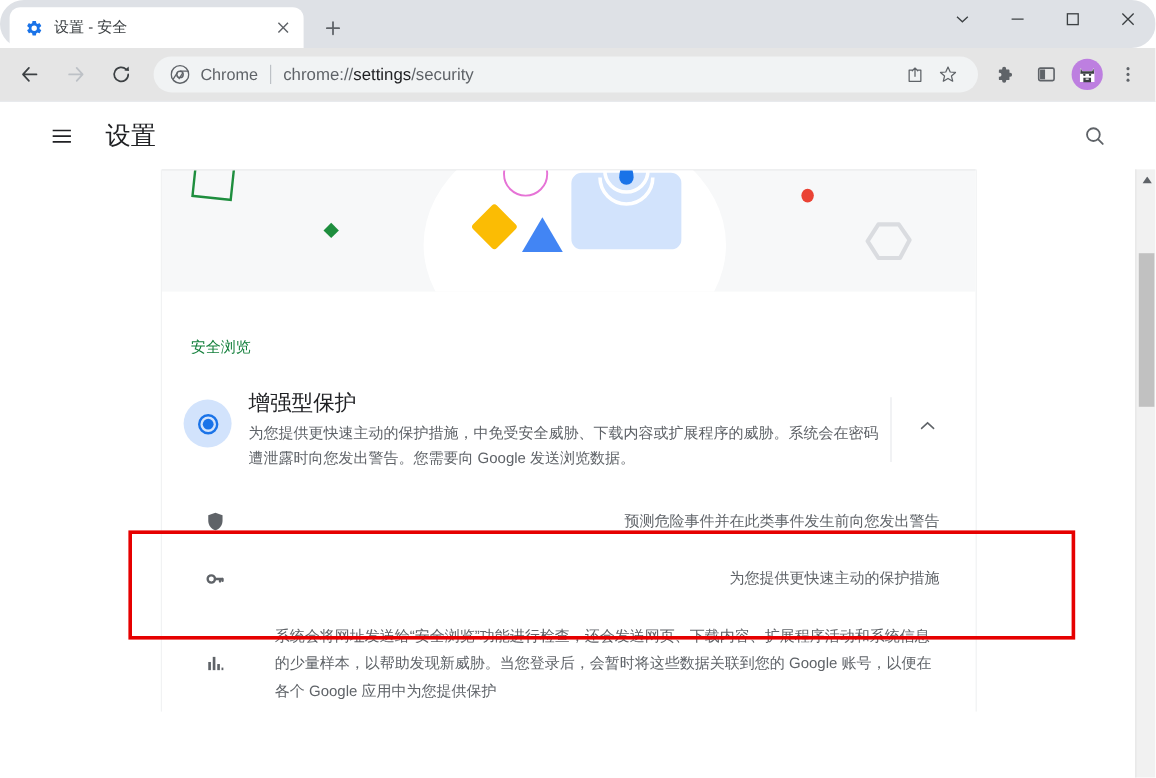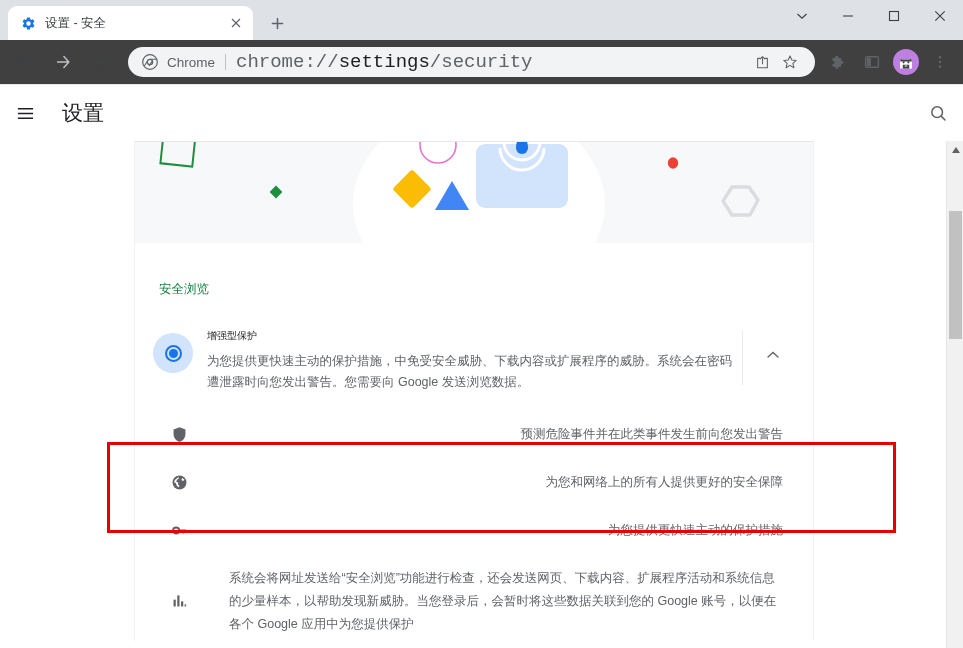--- a/index.html
+++ b/index.html
@@ -10,20 +10,21 @@
     background: #ffffff;
   }
 
   
   .tabstrip {
     position: relative;
     height: 40px;
     background: #dee1e6;
     display: flex;
     align-items: flex-end;
+    border-radius: 20px;
   }
   .tab {
     position: relative;
     margin-left: 8px;
     width: 245px;
     height: 34px;
     background: #ffffff;
     border-radius: 9px 9px 0 0;
     display: flex;
     align-items: center;
@@ -64,21 +65,21 @@
     align-items: center;
   }
   .winbtn {
     width: 46px; height: 32px;
     display: flex; align-items: center; justify-content: center;
   }
 
   
   .toolbar {
     height: 45px;
-    background: #404040;
+    background: #e5e5e5;
     display: flex;
     align-items: center;
     padding: 12px 6px;
     border-bottom: 1px solid #e8eaed;
   }
   .navbtn {
     width: 32px; height: 32px;
     margin: 0 3px;
     display: flex; align-items: center; justify-content: center;
     border-radius: 50%;
@@ -104,25 +105,24 @@
     color: #5f6368;
     margin-left: 9px;
   }
   .omni-divider {
     width: 1px; height: 16px;
     background: #bdc1c6;
     margin: 0 10px;
     flex: 0 0 1px;
   }
   .omni-url {
-    font-size: 19px;
+    font-size: 14px;
     color: #5f6368;
     white-space: nowrap;
     flex: 1;
-    font-family: Liberation Mono, monospace;
   }
   .omni-url b { color: #202124; font-weight: 500; }
   .omni-right {
     display: flex;
     align-items: center;
     margin-left: auto;
     flex: 0 0 auto;
   }
   .omni-icon {
     width: 26px; height: 26px;
@@ -144,21 +144,21 @@
     display: flex; align-items: center; justify-content: center;
     overflow: hidden;
   }
 
   
   .s-header {
     height: 56px;
     background: #ffffff;
     display: flex;
     align-items: center;
-    padding: 0 8px;
+    padding: 0 34px;
     text-align: center;
   }
   .hamburger {
     width: 34px; height: 34px;
     display: flex; align-items: center; justify-content: center;
     flex: 0 0 34px;
     border-radius: 50%;
   }
   .s-title {
     font-size: 21px;
@@ -246,21 +246,21 @@
     width: 9px; height: 9px;
     border-radius: 50%;
     background: #1a73e8;
   }
   .radio-text {
     flex: 1;
     margin-left: 14px;
     padding-top: 4px;
   }
   .radio-title {
-    font-size: 10px;
+    font-size: 18px;
     color: #202124;
     margin-bottom: 6px;
     line-height: 18px;
   }
   .radio-desc {
     font-size: 12.5px;
     color: #5f6368;
     line-height: 21px;
   }
   .expand-sep {
@@ -542,29 +542,20 @@
       </div>
 
       <div class="features">
         <div class="feat">
           <span class="feat-icon">
             <svg width="17" height="17" viewBox="0 0 20 20">
                 <path fill="#5f6368" d="M10 1.4l7 2.6v5.3c0 4.3-3 8.2-7 9.3-4-1.1-7-5-7-9.3V4z"></path>
               </svg>
           </span>
           <span class="feat-text">预测危险事件并在此类事件发生前向您发出警告</span>
-        </div>
-        <div class="feat">
-          <span class="feat-icon">
-            <svg width="17" height="17" viewBox="0 0 20 20">
-                <circle cx="10" cy="10" r="8.2" fill="#5f6368"></circle>
-                <path fill="#ffffff" d="M9 3.6v2.1l-2 1.1-.9 2.2 2.3 1v2.3l1.4 1.9-.4 1.8-2.6-2.3-1.1-3-1.9-.8.5-2.5 2.3-2.2zM13.4 4.6l2.4 2.3-1.6 1.3-2-1z"></path>
-              </svg>
-          </span>
-          <span class="feat-text">为您和网络上的所有人提供更好的安全保障</span>
         </div>
         <div class="feat">
           <span class="feat-icon">
             <svg width="17" height="17" viewBox="0 0 20 20">
                 <circle cx="6" cy="10" r="3.6" fill="none" stroke="#5f6368" stroke-width="2.3"></circle>
                 <path stroke="#5f6368" stroke-width="2.3" stroke-linecap="round" d="M9.6 10h7M14.5 10v2.4M17 10v1.8"></path>
               </svg>
           </span>
           <span class="feat-text">为您提供更快速主动的保护措施</span>
         </div>

